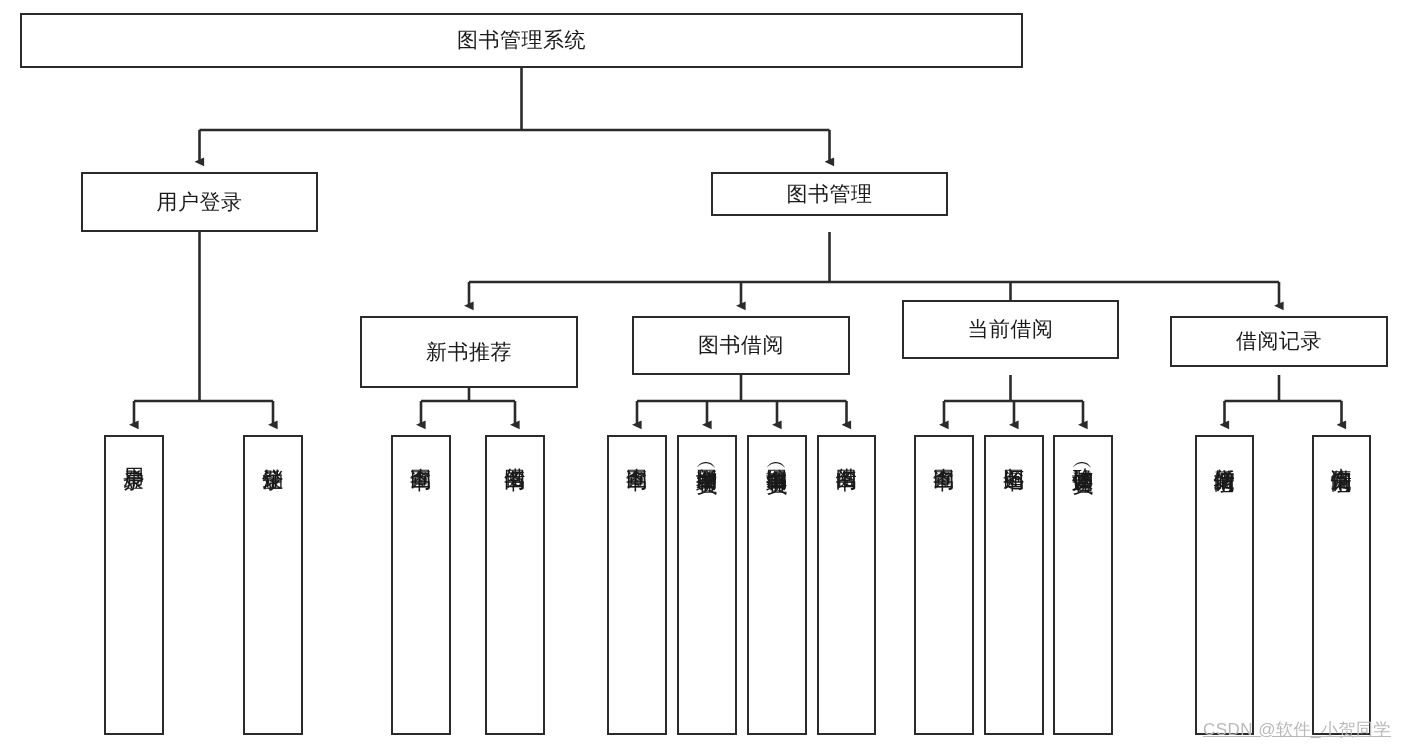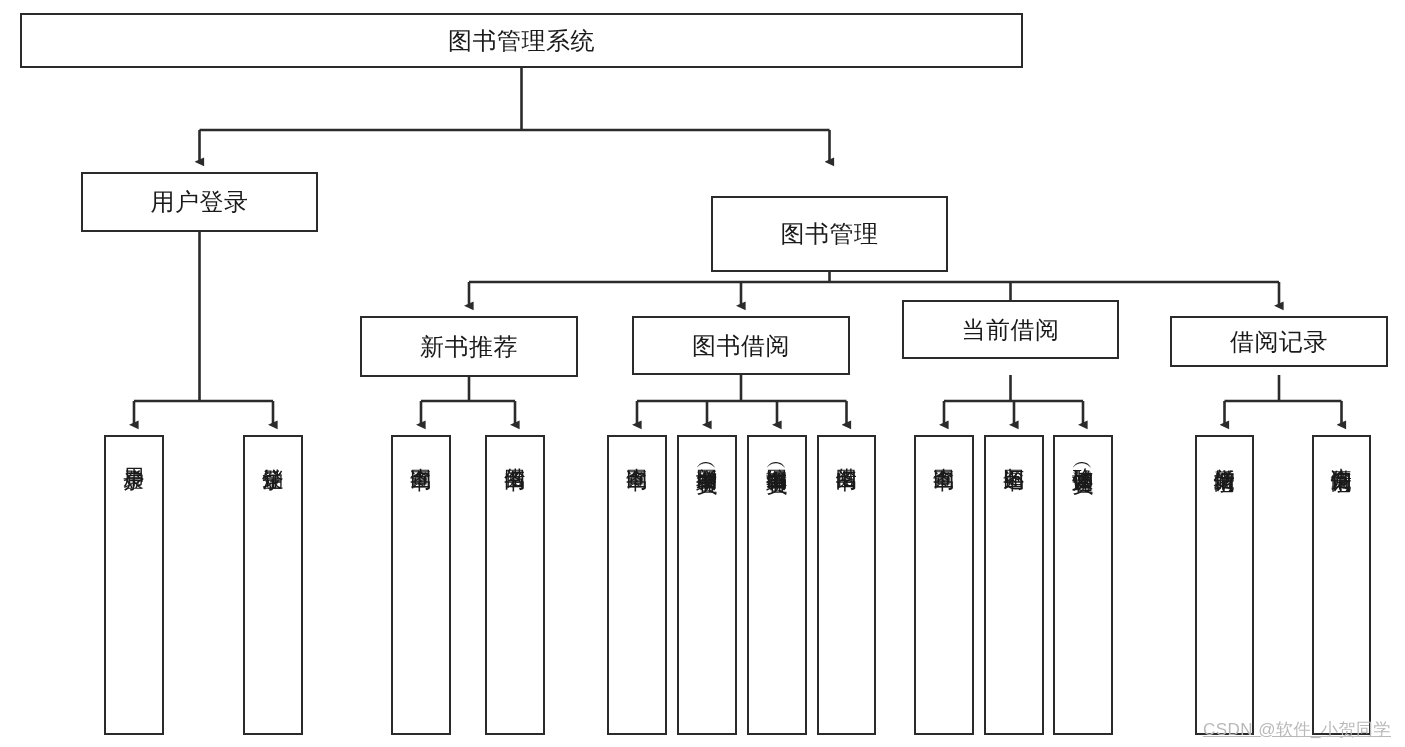--- a/index.html
+++ b/index.html
@@ -30,21 +30,21 @@
     position: absolute;
     box-sizing: border-box;
     border: 2.5px solid #2b2b2b;
     background: #ffffff;
     display: flex;
     align-items: center;
     justify-content: center;
     color: #1a1a1a;
   }
   .node-label {
-    font-size: 24px;
+    font-size: 21px;
     line-height: 1.15;
     letter-spacing: 0.5px;
     white-space: nowrap;
     color: #1a1a1a;
   }
   .node-box.vertical {
     align-items: flex-start;
     justify-content: center;
     padding-top: 14px;
   }
@@ -117,25 +117,25 @@
       </g>
   </svg>
 
   <div class="node-box" style="left:20px; top:13px; width:1003px; height:55px;">
     <span class="node-label">图书管理系统</span>
   </div>
 
   <div class="node-box" style="left:81px; top:172px; width:237px; height:60px;">
     <span class="node-label">用户登录</span>
   </div>
-  <div class="node-box" style="left:711px; top:172px; width:237px; height:76px;margin-top:24px;">
+  <div class="node-box" style="left:711px; top:172px; width:237px; height:44px;">
     <span class="node-label">图书管理</span>
   </div>
 
-  <div class="node-box" style="left:360px; top:316px; width:218px; height:61px;">
+  <div class="node-box" style="left:360px; top:316px; width:218px; height:72px;">
     <span class="node-label">新书推荐</span>
   </div>
   <div class="node-box" style="left:632px; top:316px; width:218px; height:59px;">
     <span class="node-label">图书借阅</span>
   </div>
   <div class="node-box" style="left:902px; top:300px; width:217px; height:59px;">
     <span class="node-label">当前借阅</span>
   </div>
   <div class="node-box" style="left:1170px; top:316px; width:218px; height:51px;">
     <span class="node-label">借阅记录</span>

